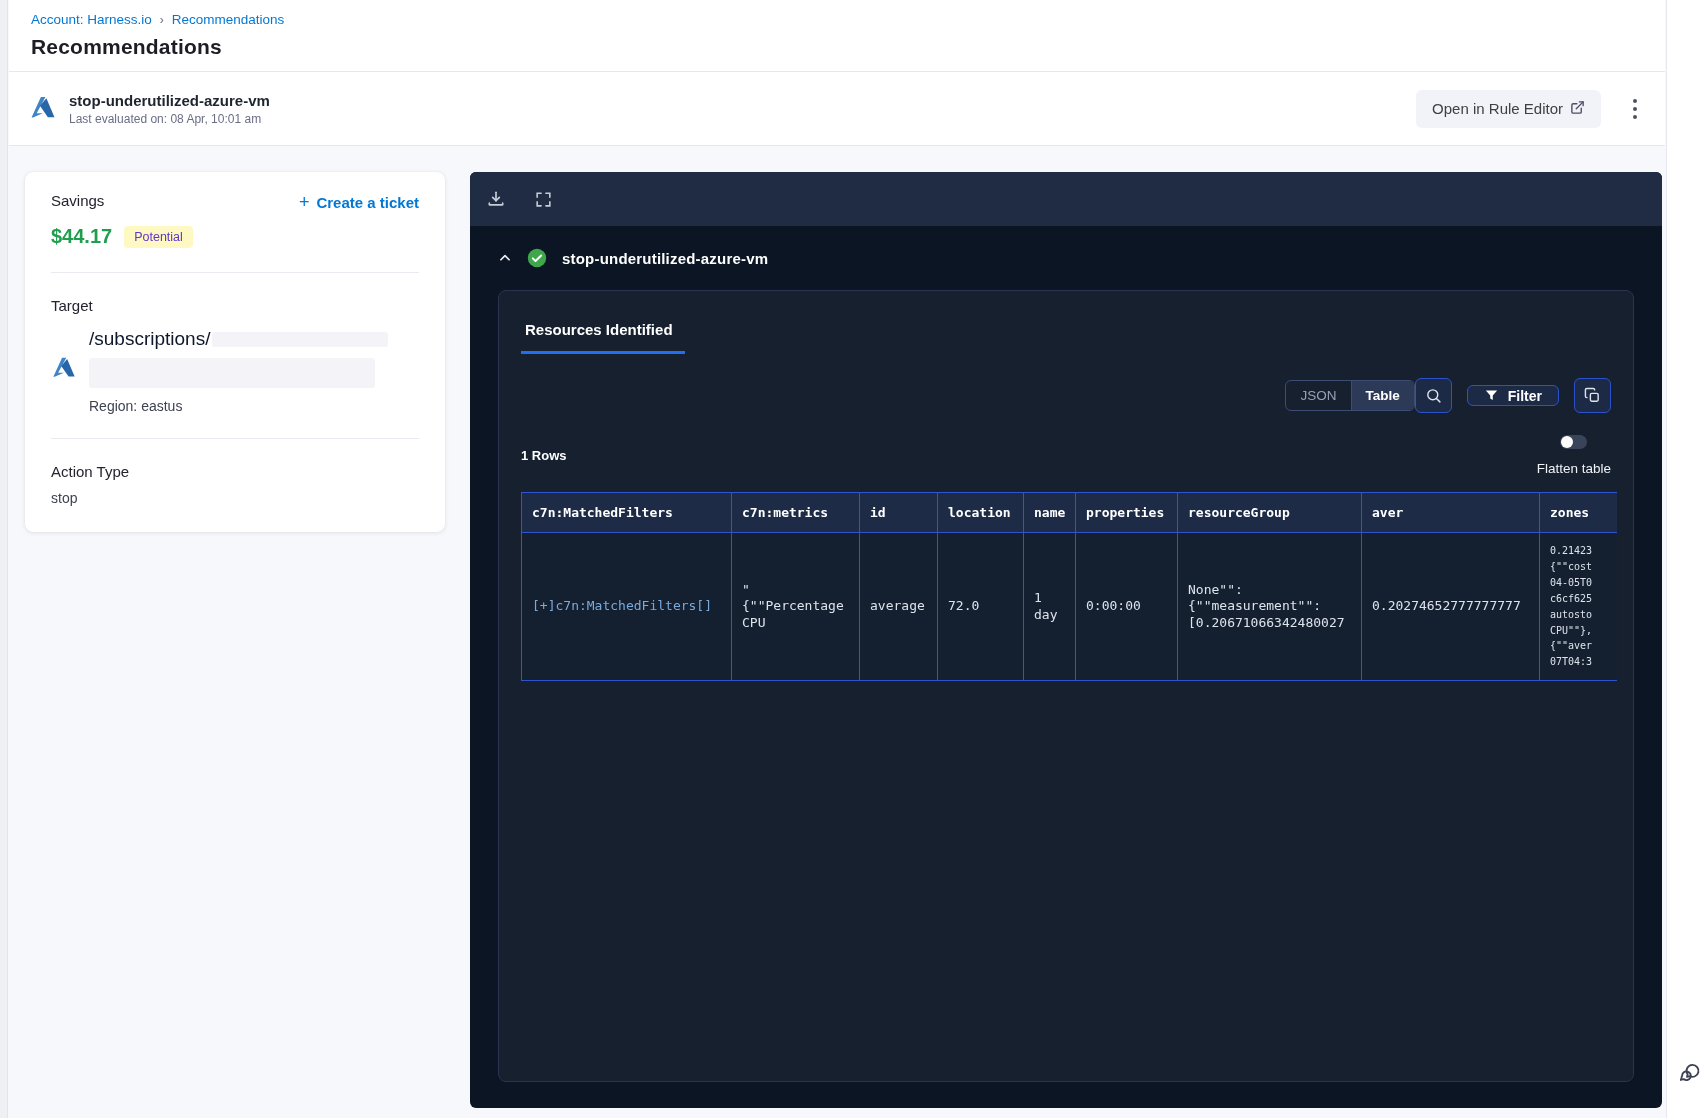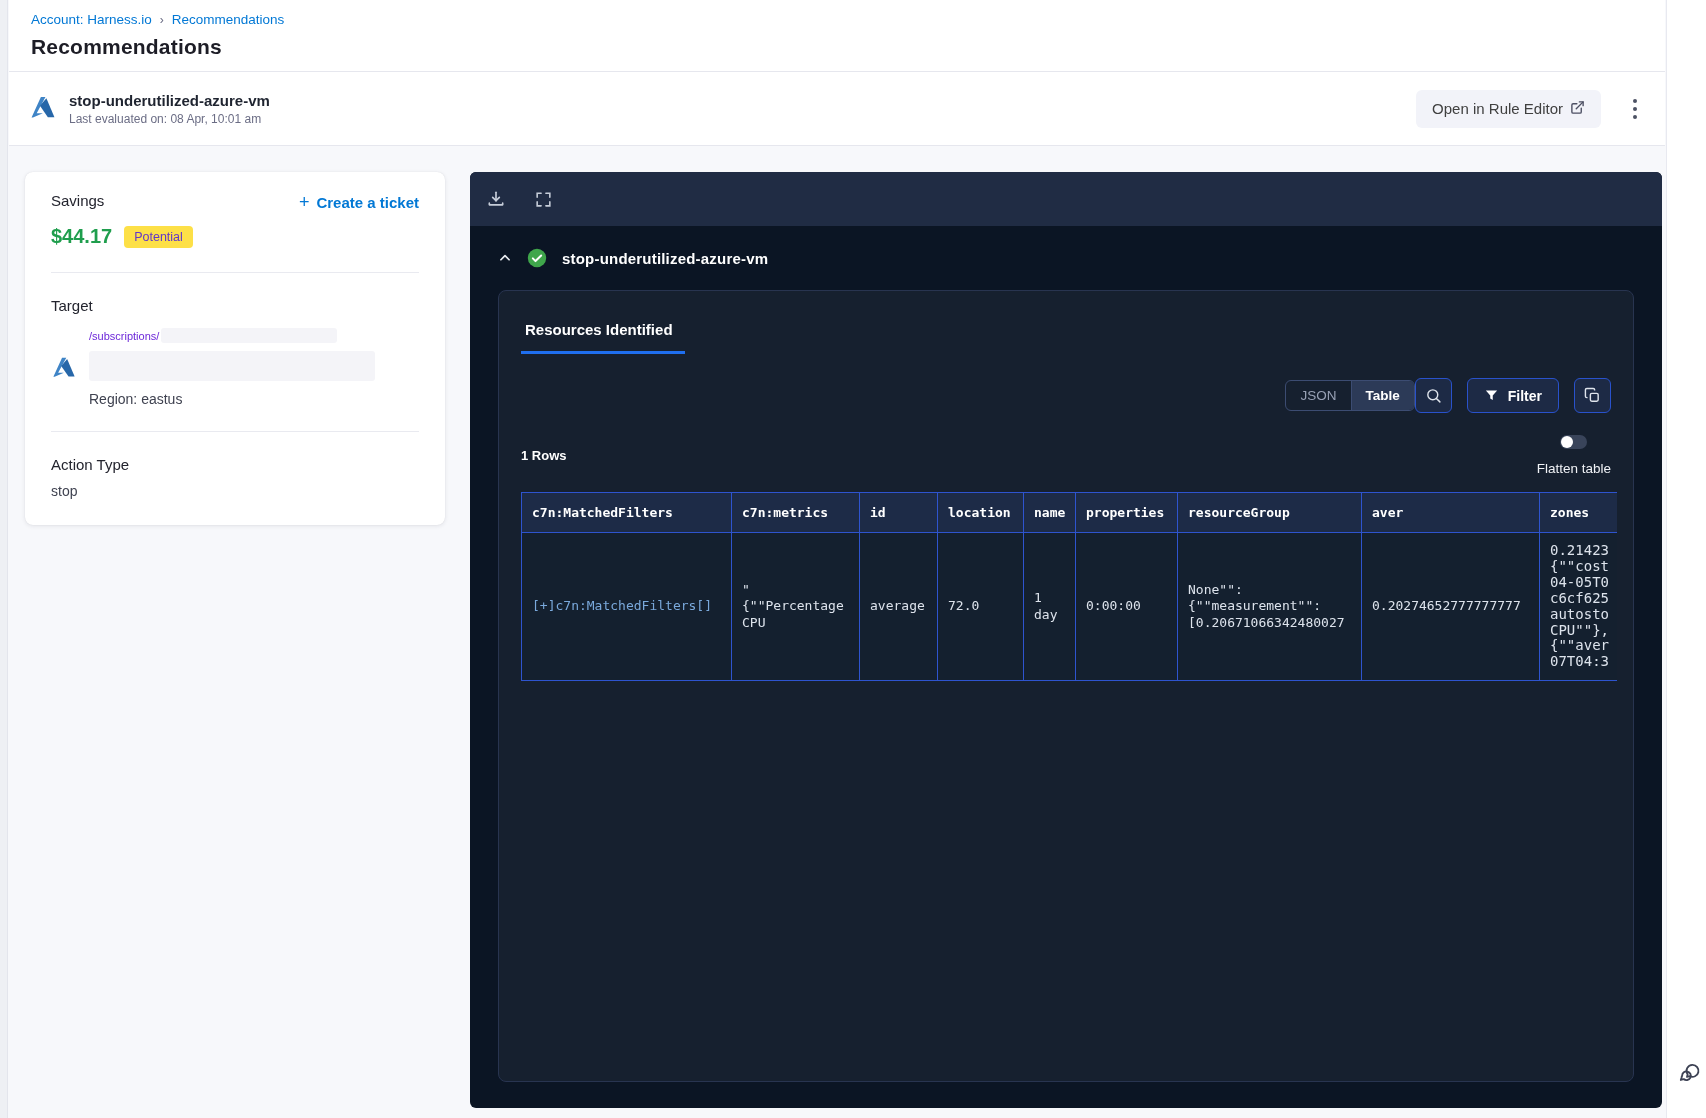--- a/index.html
+++ b/index.html
@@ -35,25 +35,25 @@
   
   .body-area { padding:26px 0 0 16px; display:flex; gap:25px; align-items:flex-start; }
 
   
   .details-card { width:420px; background:#ffffff; border-radius:8px; box-shadow:0 1px 4px rgba(40,41,61,.10), 0 0 1px rgba(40,41,61,.12); padding:20px 26px 26px 26px; }
   .savings-row { display:flex; justify-content:space-between; align-items:flex-start; }
   .lbl { font-size:15px; font-weight:normal; color:#23242e; }
   .create-ticket { color:#0278d5; font-size:15px; font-weight:bold; display:flex; gap:7px; align-items:center; cursor:pointer; }
   .amount-row { display:flex; align-items:center; gap:12px; margin-top:12px; }
   .amount { font-size:20px; font-weight:bold; color:#1f9e4d; }
-  .badge { background:#fde047; color:#6236c9; font-size:12.5px; padding:4px 10px; border-radius:4px; }
+  .badge { background:#fef9c3; color:#6236c9; font-size:12.5px; padding:4px 10px; border-radius:4px; }
   .divider { border-top:1px solid #e9eaf0; margin:24px 0; }
   .target-block { position:relative; margin-top:14px; padding-left:38px; }
   .target-azure { position:absolute; left:0; top:26px; }
-  .target-line1 { font-size:11px; color:#6d28d9; display:flex; align-items:center; gap:2px; }
+  .target-line1 { font-size:19px; color:#0f172a; display:flex; align-items:center; gap:2px; }
   .redact { display:inline-block; background:#f4f4f8; border-radius:3px; }
   .redact.r1 { width:176px; height:15px; }
   .redact.r2 { display:block; width:286px; height:30px; margin:8px 0 10px 0; }
   .region { font-size:14px; color:#3f4250; }
   .action-value { font-size:14px; color:#3f4250; margin-top:10px; }
 
   
   .dark-panel { width:1192px; height:936px; background:#0b1524; border-radius:6px; overflow:hidden; display:flex; flex-direction:column; }
   .panel-toolbar { height:54px; background:#202c44; display:flex; align-items:center; gap:28px; padding:0 16px 0 16px; flex:none; }
   .tool-btn { background:none; border:none; cursor:pointer; display:flex; align-items:center; }
@@ -63,35 +63,35 @@
   .chevron-btn, .check-wrap { background:none; border:none; display:flex; cursor:pointer; }
 
   .inner-card { flex:1; background:#16202f; border:1px solid #283450; border-radius:8px; padding:30px 22px; }
   .res-tab { display:inline-block; color:#ffffff; font-size:15px; font-weight:bold; padding:0 12px 13px 4px; border-bottom:3px solid #1f6ff0; cursor:pointer; }
   .controls-row { margin-top:24px; display:flex; justify-content:flex-end; align-items:center; }
   .segmented { display:flex; border:1px solid #3c4c72; border-radius:6px; overflow:hidden; }
   .seg { padding:7px 14px; font-size:13.5px; color:#98a1b5; background:transparent; border:none; cursor:pointer; font-family:inherit; }
   .seg.active { background:#2c3a57; color:#ffffff; font-weight:bold; border-left:1px solid #3c4c72; }
   .btn-group { display:flex; gap:15px; align-items:center; }
   .icon-btn { width:37px; height:35px; border:1px solid #2952cc; background:#1d2a45; border-radius:6px; display:flex; align-items:center; justify-content:center; cursor:pointer; }
-  .filter-btn { height:35px; border:1px solid #2952cc; background:#1d2a45; border-radius:6px; display:flex; align-items:center; gap:9px; padding:0 16px; color:#ffffff; font-size:14px; font-weight:bold; cursor:pointer; font-family:inherit; }
+  .filter-btn { height:21px; border:1px solid #2952cc; background:#1d2a45; border-radius:6px; display:flex; align-items:center; gap:9px; padding:0 16px; color:#ffffff; font-size:14px; font-weight:bold; cursor:pointer; font-family:inherit; }
 
   .rows-row { margin-top:22px; display:flex; justify-content:space-between; align-items:center; }
   .rows-count { color:#ffffff; font-size:13px; font-weight:bold; }
   .flatten { display:flex; align-items:center; gap:12px;flex-direction:column; }
   .toggle { width:27px; height:14px; background:#39445a; border-radius:8px; position:relative; cursor:pointer; }
   .toggle .knob { position:absolute; left:1px; top:1px; width:12px; height:12px; border-radius:50%; background:#ffffff; }
   .flatten-lbl { color:#f0f2f6; font-size:13.5px; }
 
   .table-wrap { margin-top:16px; width:1096px; overflow:hidden; }
   table.res-table { border-collapse:collapse; table-layout:fixed; width:1150px; font-family:"DejaVu Sans Mono", monospace; }
   .res-table th { background:#1d2b47; border:1px solid #2e54cf; color:#ffffff; font-size:13px; font-weight:bold; text-align:left; padding:12px 10px; white-space:nowrap; overflow:hidden; }
   .res-table td { background:#14202f; border:1px solid #2e54cf; color:#dde3ec; font-size:13px; padding:10px; height:124px; vertical-align:middle; white-space:pre-line; overflow:hidden; line-height:16.5px; }
   .res-table td.cell-link { color:#7aa9dc; cursor:pointer; white-space:nowrap; }
-  .res-table td.zones { font-size:14px; line-height:15.9px; }
+  .res-table td.zones { font-size:10px; line-height:15.9px; }
 </style>
 </head>
 <body>
 
 <div class="left-rail"></div>
 
 <div class="main">
 
   <div class="top-strip">
     <div class="breadcrumb">

